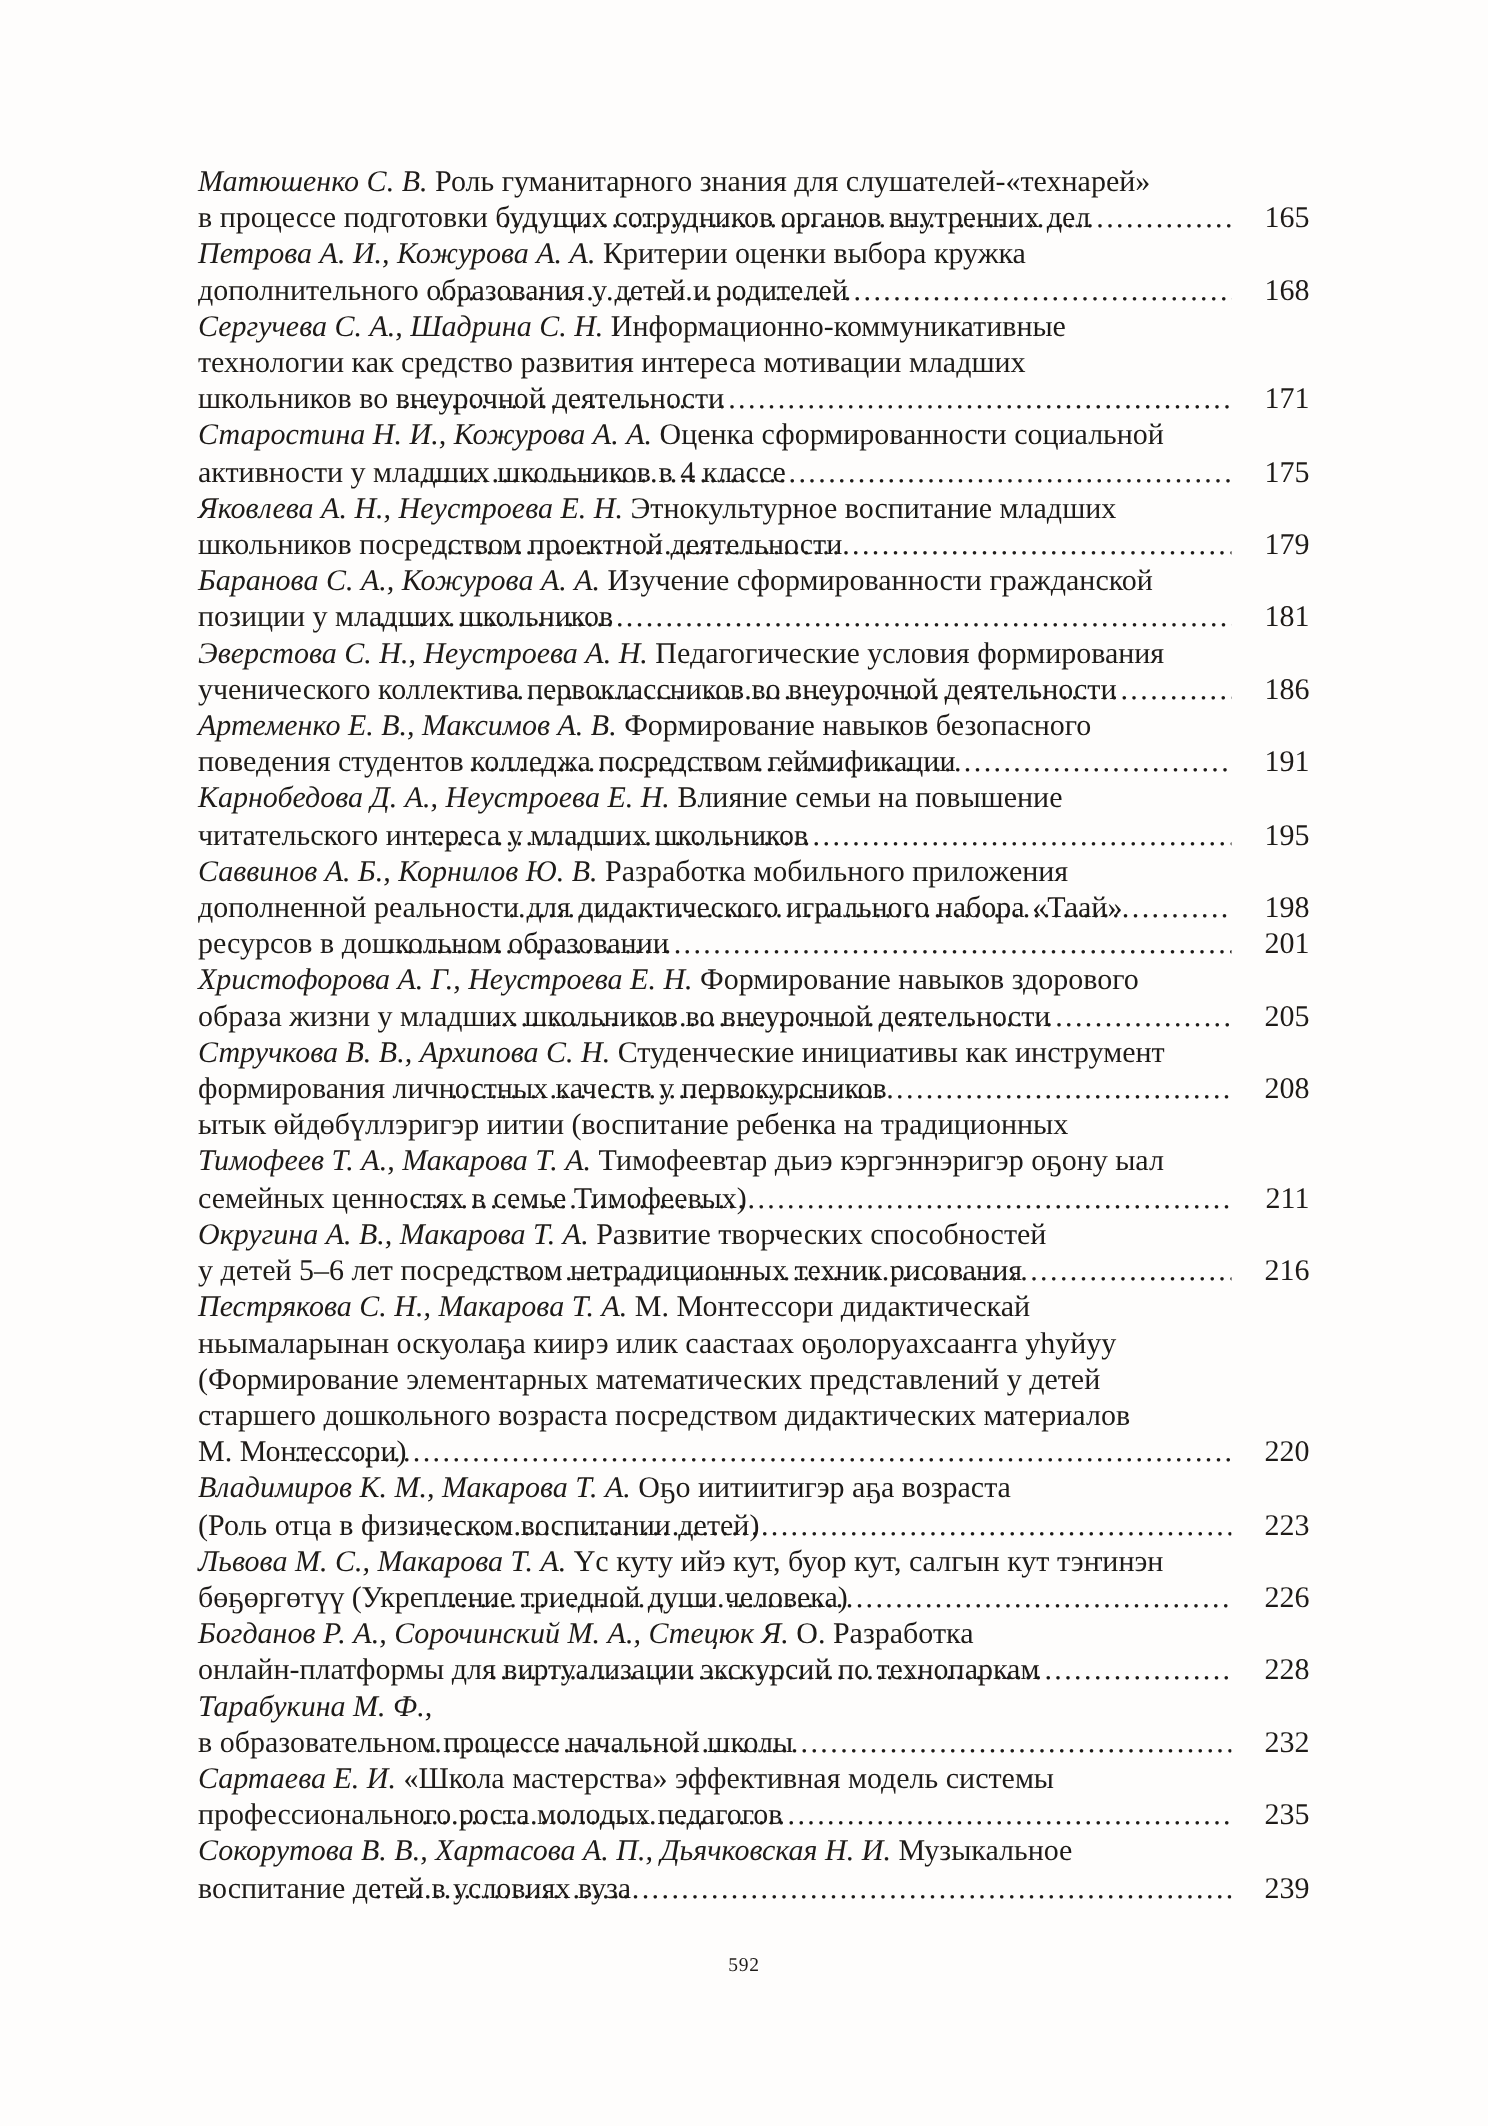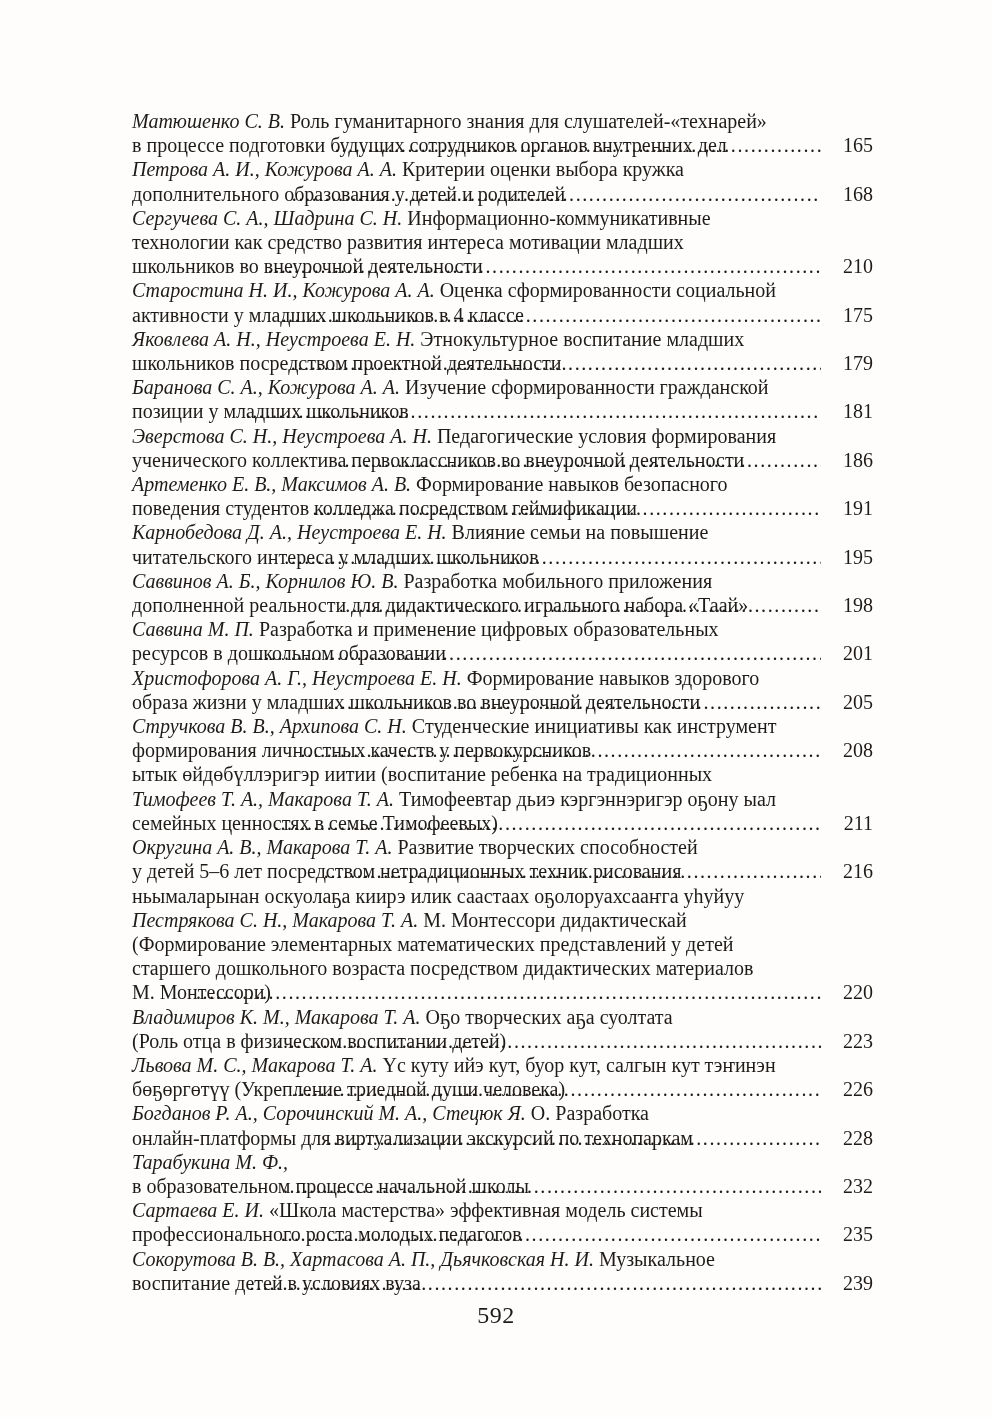--- a/index.html
+++ b/index.html
@@ -49,41 +49,41 @@
     padding-left: 6px;
     flex: 0 0 auto;
     margin-left: 16px;
   }
   .footer {
     position: absolute;
     top: 1302px;
     left: 0;
     width: 100%;
     text-align: center;
-    font-size: 24px;
+    font-size: 13px;
     letter-spacing: 0.5px;
   }
 </style>
 </head>
 <body>
 
 <div class="sheet">
   <div class="toc">
       <div class="entry">
         <div class="line"><span class="authors">Матюшенко С. В.</span><span class="title"> Роль гуманитарного знания для слушателей-«технарей»</span></div>
         <div class="line last"><span class="txt">в процессе подготовки будущих сотрудников органов внутренних дел </span><span class="leader">............................................................................................................................................................................................................................</span><span class="pg">165</span></div>
       </div>
       <div class="entry">
         <div class="line"><span class="authors">Петрова А. И., Кожурова А. А.</span><span class="title"> Критерии оценки выбора кружка</span></div>
         <div class="line last"><span class="txt">дополнительного образования у детей и родителей</span><span class="leader">............................................................................................................................................................................................................................</span><span class="pg">168</span></div>
       </div>
       <div class="entry">
         <div class="line"><span class="authors">Сергучева С. А., Шадрина С. Н.</span><span class="title"> Информационно-коммуникативные</span></div>
         <div class="line">технологии как средство развития интереса мотивации младших</div>
-        <div class="line last"><span class="txt">школьников во внеурочной деятельности</span><span class="leader">............................................................................................................................................................................................................................</span><span class="pg">210</span></div>
+        <div class="line last"><span class="txt">школьников во внеурочной деятельности</span><span class="leader">............................................................................................................................................................................................................................</span><span class="pg">171</span></div>
       </div>
       <div class="entry">
         <div class="line"><span class="authors">Старостина Н. И., Кожурова А. А.</span><span class="title"> Оценка сформированности социальной</span></div>
         <div class="line last"><span class="txt">активности у младших школьников в 4 классе </span><span class="leader">............................................................................................................................................................................................................................</span><span class="pg">175</span></div>
       </div>
       <div class="entry">
         <div class="line"><span class="authors">Яковлева А. Н., Неустроева Е. Н.</span><span class="title"> Этнокультурное воспитание младших</span></div>
         <div class="line last"><span class="txt">школьников посредством проектной деятельности</span><span class="leader">............................................................................................................................................................................................................................</span><span class="pg">179</span></div>
       </div>
       <div class="entry">
@@ -100,49 +100,48 @@
       </div>
       <div class="entry">
         <div class="line"><span class="authors">Карнобедова Д. А., Неустроева Е. Н.</span><span class="title"> Влияние семьи на повышение</span></div>
         <div class="line last"><span class="txt">читательского интереса у младших школьников</span><span class="leader">............................................................................................................................................................................................................................</span><span class="pg">195</span></div>
       </div>
       <div class="entry">
         <div class="line"><span class="authors">Саввинов А. Б., Корнилов Ю. В.</span><span class="title"> Разработка мобильного приложения</span></div>
         <div class="line last"><span class="txt">дополненной реальности для дидактического игрального набора «Таай»</span><span class="leader">............................................................................................................................................................................................................................</span><span class="pg">198</span></div>
       </div>
       <div class="entry">
-        <div class="line"><span class="authors">Саввина М. П.</span><span class="title"> Разработка и применение цифровых образовательных</span></div>
         <div class="line last"><span class="txt">ресурсов в дошкольном образовании </span><span class="leader">............................................................................................................................................................................................................................</span><span class="pg">201</span></div>
       </div>
       <div class="entry">
         <div class="line"><span class="authors">Христофорова А. Г., Неустроева Е. Н.</span><span class="title"> Формирование навыков здорового</span></div>
         <div class="line last"><span class="txt">образа жизни у младших школьников во внеурочной деятельности</span><span class="leader">............................................................................................................................................................................................................................</span><span class="pg">205</span></div>
       </div>
       <div class="entry">
         <div class="line"><span class="authors">Стручкова В. В., Архипова С. Н.</span><span class="title"> Студенческие инициативы как инструмент</span></div>
         <div class="line last"><span class="txt">формирования личностных качеств у первокурсников </span><span class="leader">............................................................................................................................................................................................................................</span><span class="pg">208</span></div>
       </div>
       <div class="entry">
         <div class="line">ытык өйдөбүллэригэр иитии (воспитание ребенка на традиционных</div>
         <div class="line"><span class="authors">Тимофеев Т. А., Макарова Т. А.</span><span class="title"> Тимофеевтар дьиэ кэргэннэригэр оҕону ыал</span></div>
         <div class="line last"><span class="txt">семейных ценностях в семье Тимофеевых) </span><span class="leader">............................................................................................................................................................................................................................</span><span class="pg">211</span></div>
       </div>
       <div class="entry">
         <div class="line"><span class="authors">Округина А. В., Макарова Т. А.</span><span class="title"> Развитие творческих способностей</span></div>
         <div class="line last"><span class="txt">у детей 5–6 лет посредством нетрадиционных техник рисования </span><span class="leader">............................................................................................................................................................................................................................</span><span class="pg">216</span></div>
       </div>
       <div class="entry">
+        <div class="line"><span class="authors">Пестрякова С. Н., Макарова Т. А.</span><span class="title"> М. Монтессори дидактическай</span></div>
         <div class="line">ньымаларынан оскуолаҕа киирэ илик саастаах оҕолоруахсааҥга уһуйуу</div>
-        <div class="line"><span class="authors">Пестрякова С. Н., Макарова Т. А.</span><span class="title"> М. Монтессори дидактическай</span></div>
         <div class="line">(Формирование элементарных математических представлений у детей</div>
         <div class="line">старшего дошкольного возраста посредством дидактических материалов</div>
         <div class="line last"><span class="txt">М. Монтессори) </span><span class="leader">............................................................................................................................................................................................................................</span><span class="pg">220</span></div>
       </div>
       <div class="entry">
-        <div class="line"><span class="authors">Владимиров К. М., Макарова Т. А.</span><span class="title"> Оҕо творческих аҕа суолтата</span></div>
+        <div class="line"><span class="authors">Владимиров К. М., Макарова Т. А.</span><span class="title"> Оҕо иитиитигэр аҕа возраста</span></div>
         <div class="line last"><span class="txt">(Роль отца в физическом воспитании детей) </span><span class="leader">............................................................................................................................................................................................................................</span><span class="pg">223</span></div>
       </div>
       <div class="entry">
         <div class="line"><span class="authors">Львова М. С., Макарова Т. А.</span><span class="title"> Үс куту ийэ кут, буор кут, салгын кут тэҥинэн</span></div>
         <div class="line last"><span class="txt">бөҕөргөтүү (Укрепление триедной души человека) </span><span class="leader">............................................................................................................................................................................................................................</span><span class="pg">226</span></div>
       </div>
       <div class="entry">
         <div class="line"><span class="authors">Богданов Р. А., Сорочинский М. А., Стецюк Я.</span><span class="title"> О. Разработка</span></div>
         <div class="line last"><span class="txt">онлайн-платформы для виртуализации экскурсий по технопаркам </span><span class="leader">............................................................................................................................................................................................................................</span><span class="pg">228</span></div>
       </div>

